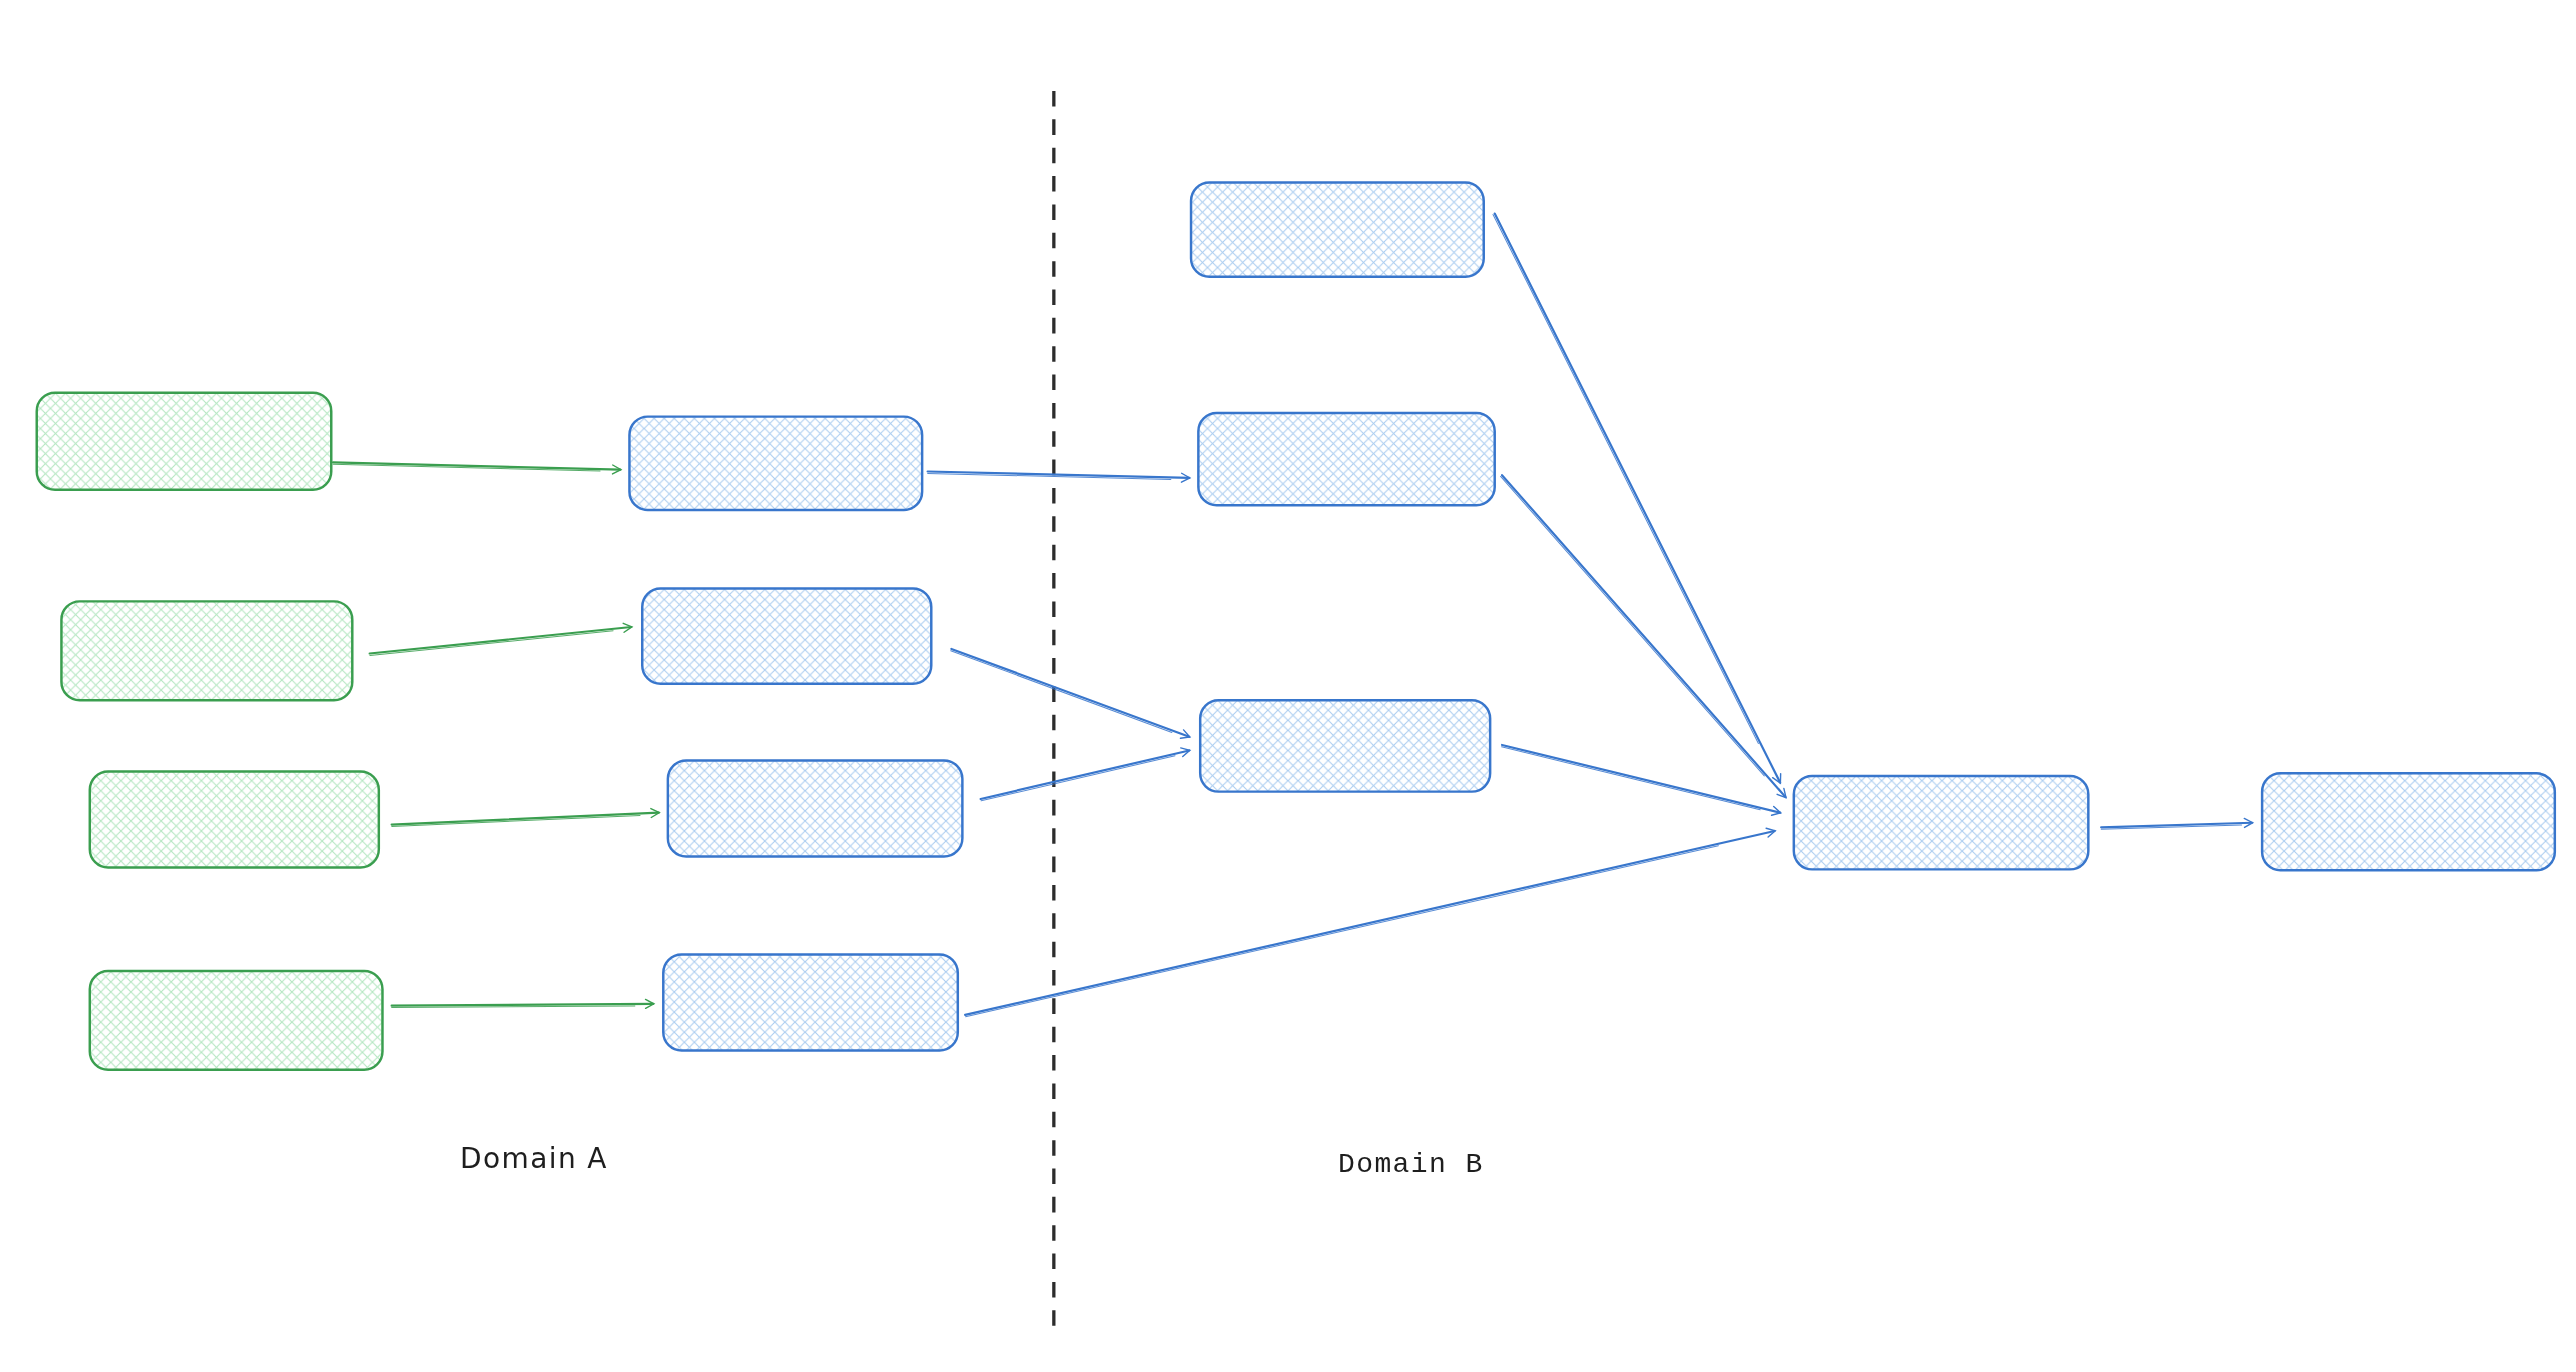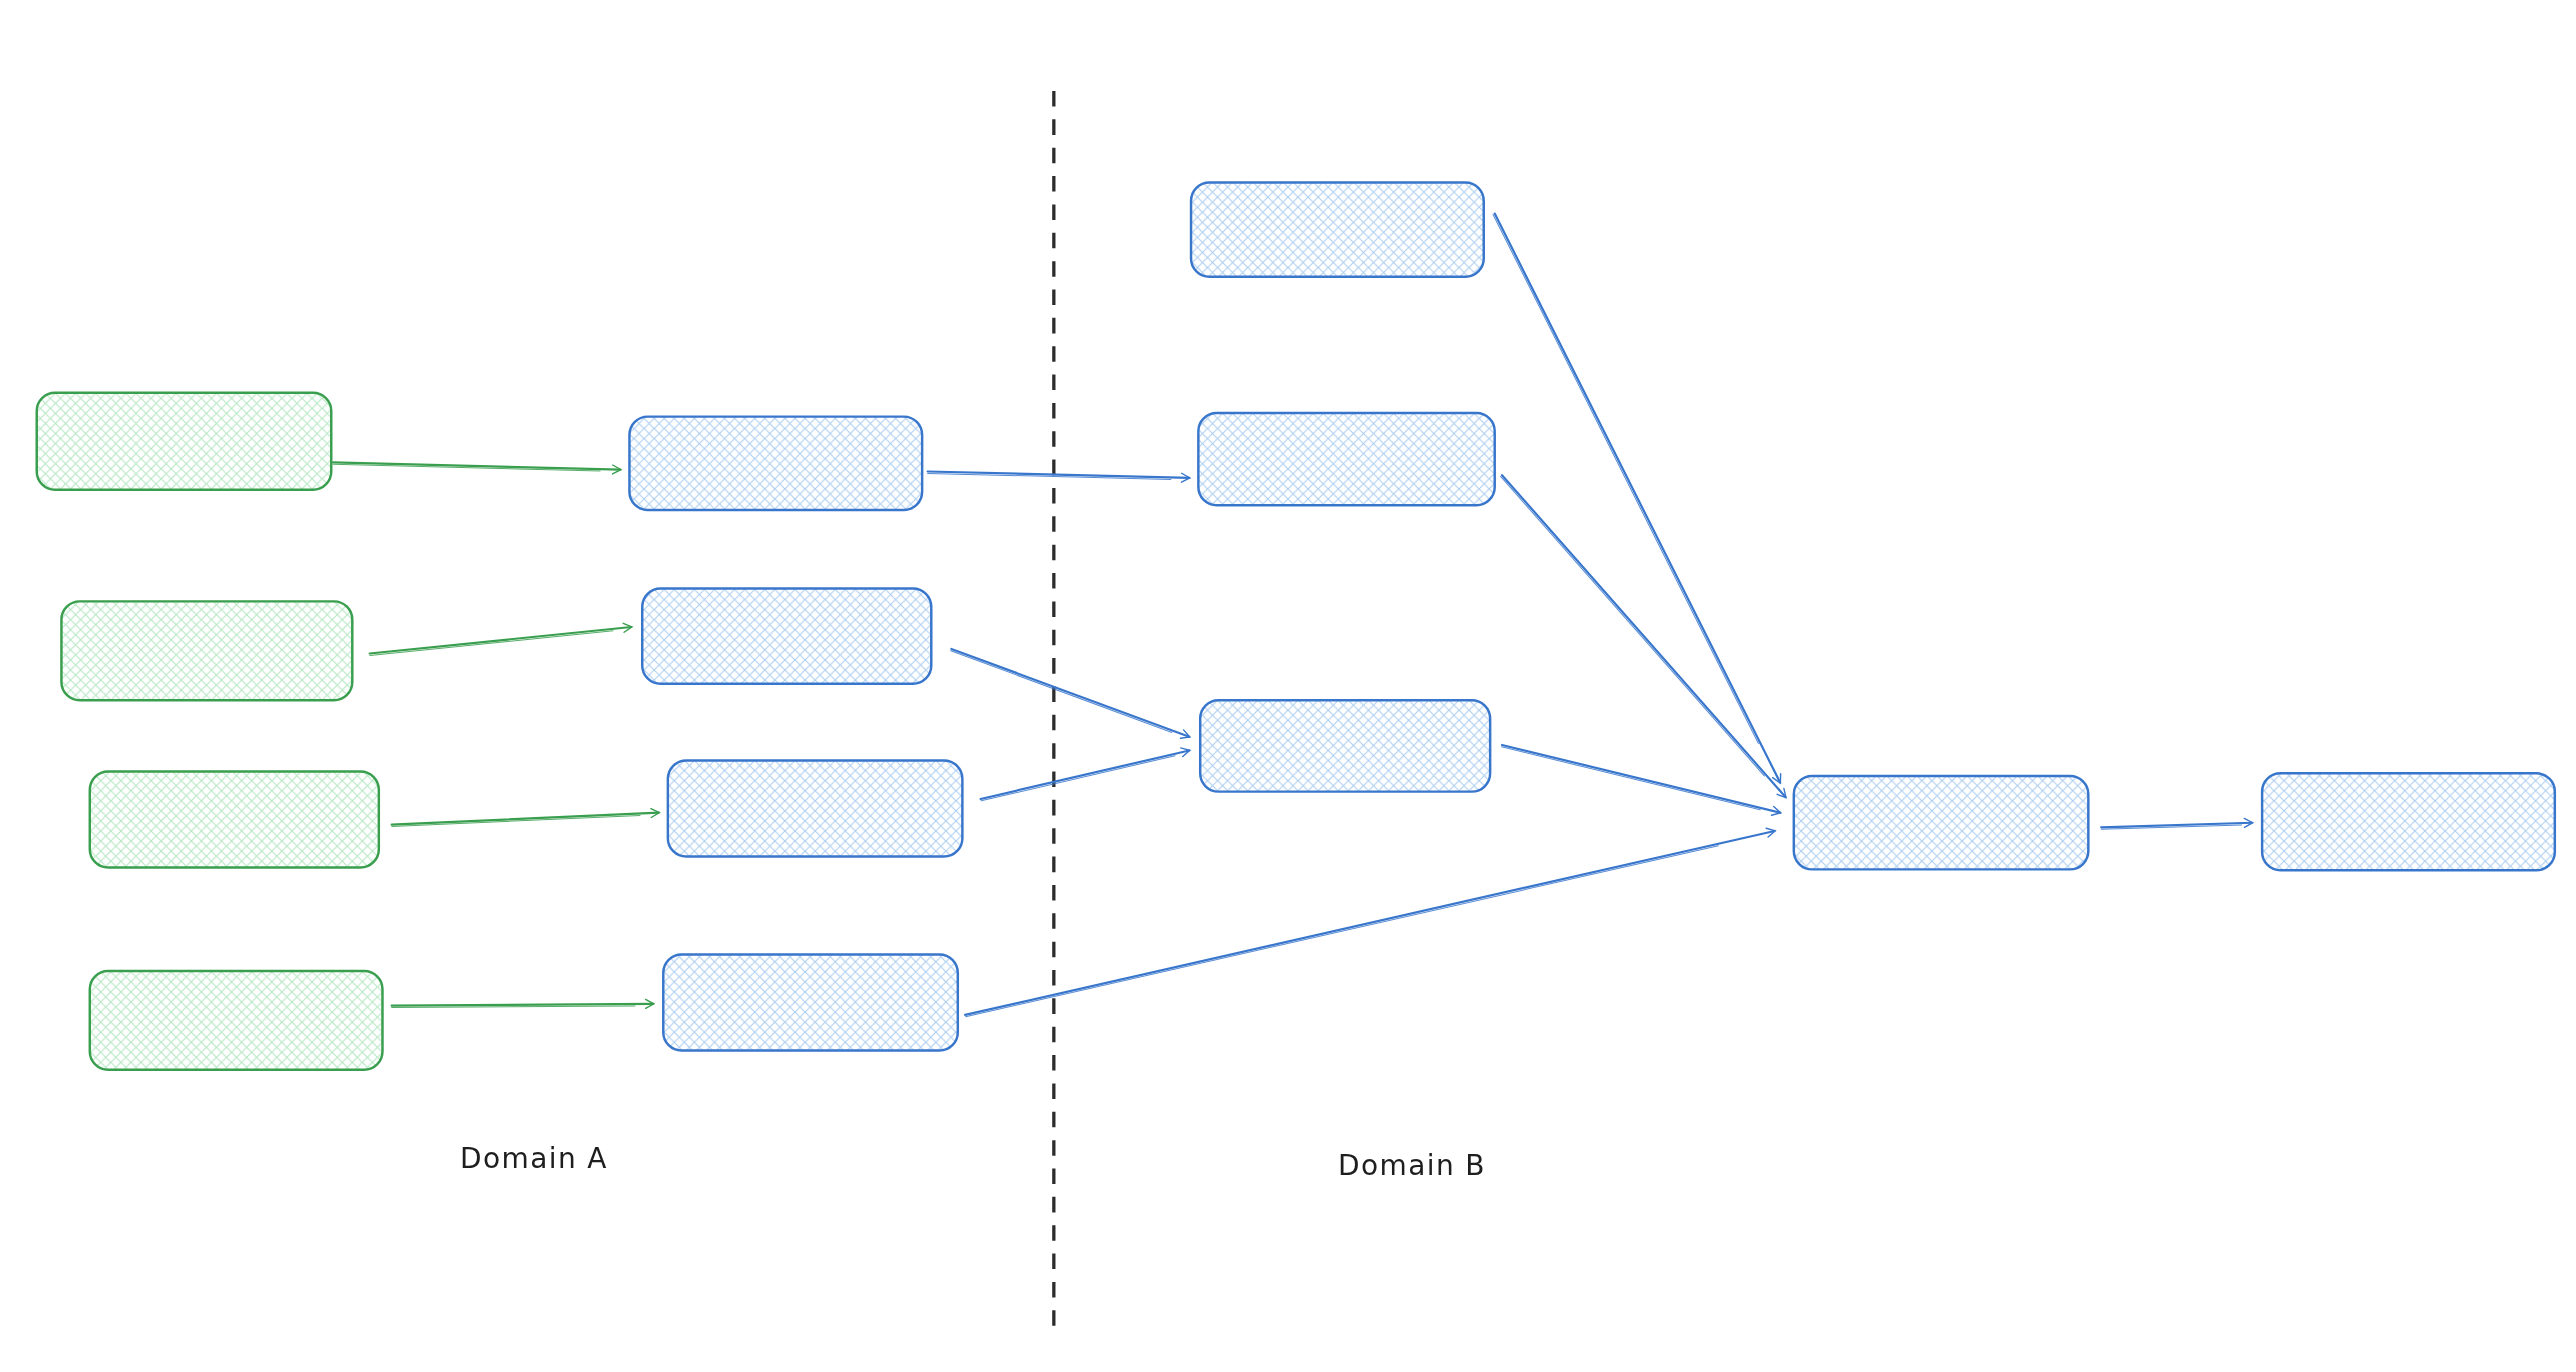--- a/index.html
+++ b/index.html
@@ -46,21 +46,21 @@
   }
   .domain-label {
     position: absolute;
     color: #1e1e1e;
     font-size: 28px;
     letter-spacing: 1.4px;
     white-space: nowrap;
     user-select: none;
   }
   .label-a { left: 460px; top: 1126px; }
-  .label-b { left: 1338px; top: 1133px; }
+  .label-b { left: 1338px; top: 1133px; font-family: Liberation Mono, monospace; }
 </style>
 </head>
 <body>
 
 <div id="stage">
   <svg id="canvas" viewBox="0 0 2816 1500" width="2576" height="1372" xmlns="http://www.w3.org/2000/svg">
     <defs>
       <pattern id="hatchGreen" width="11" height="11" patternUnits="userSpaceOnUse">
         <path d="M-2,2 L2,-2 M0,11 L11,0 M9,13 L13,9" stroke="#b4e6c1" stroke-width="1.2" fill="none"></path>
         <path d="M-2,9 L2,13 M0,0 L11,11 M9,-2 L13,2" stroke="#b4e6c1" stroke-width="1.2" fill="none"></path>

